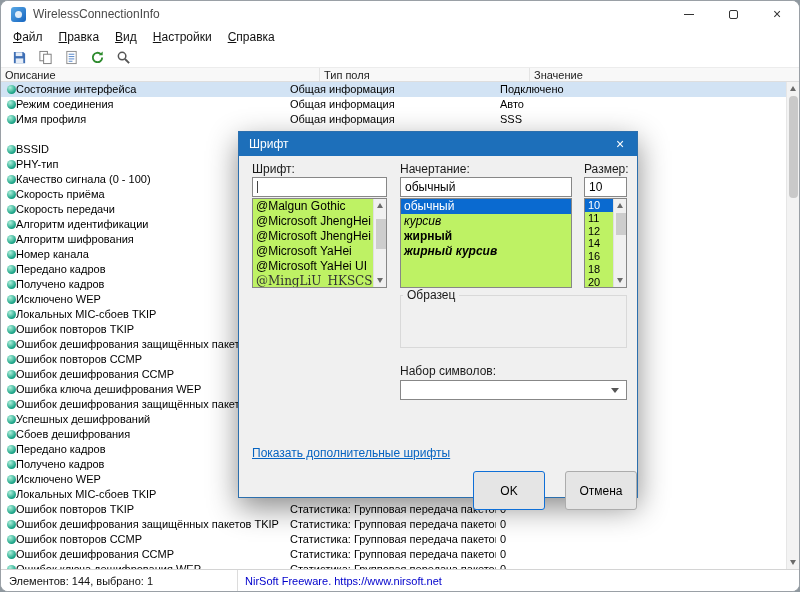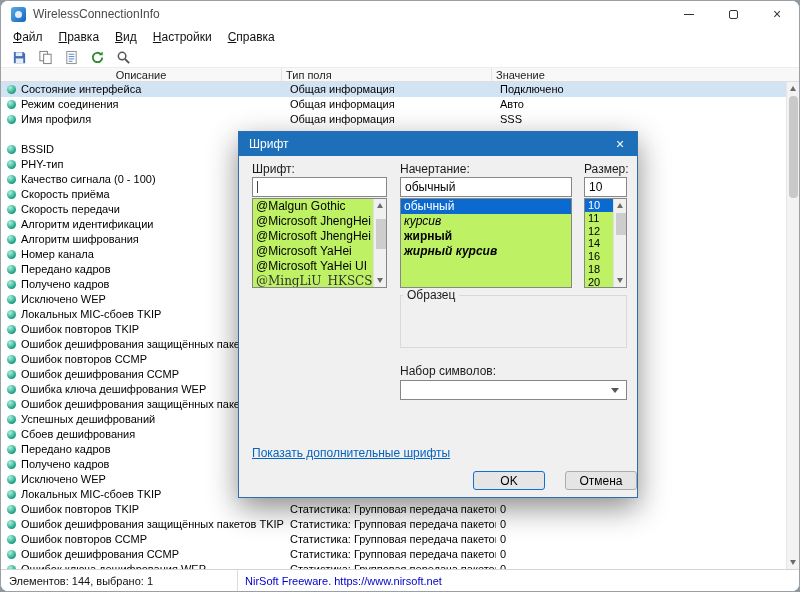--- a/index.html
+++ b/index.html
@@ -24,26 +24,26 @@
   .menu-item::first-letter { text-decoration:underline; }
 
   
   .toolbar { height:20px; display:flex; align-items:center; padding-left:7px; gap:4px; }
   .tb-btn { width:22px; height:19px; display:flex; align-items:center; justify-content:center; }
 
   
   .listview { position:absolute; top:66px; left:0; right:0; bottom:22px; background:#fff; }
   .lv-header { height:15px; display:flex; background:#f8f8f8; border-bottom:1px solid #dedede; border-top:1px solid #ececec; font-size:11px; color:#222; line-height:14px; }
   .lv-header .col { padding:0 4px; border-right:1px solid #e4e4e4; white-space:nowrap; overflow:hidden; }
-  .col.c1 { width:281px;text-align:center; } .col.c2 { width:210px; } .col.c3 { flex:1; border-right:none; }
+  .col.c1 { width:319px; } .col.c2 { width:210px; } .col.c3 { flex:1; border-right:none; }
   .lv-rows { position:absolute; top:15px; left:0; right:13px; bottom:0; overflow:hidden; }
   .lv-row { display:flex; height:15px; align-items:center; font-size:11px; color:#000; }
   .lv-row.selected { background:#d2e3f4; }
   .cell { padding:0 4px; overflow:hidden; white-space:nowrap; height:15px; line-height:15px; }
-  .cd { width:285px; display:flex; align-items:center; gap:5px; }
+  .cd { width:285px; display:flex; align-items:center; }
   .ct { width:210px; }
   .cv { flex:1; }
   .bullet { width:9px; height:9px; border-radius:50%; flex:0 0 9px; margin-left:2px;
             background:radial-gradient(circle at 35% 30%, #aef0dc, #18a184 70%, #0c6e59); }
 
   .lv-scroll { position:absolute; top:15px; right:0; bottom:0; width:13px; background:#f3f3f3; border-left:1px solid #e6e6e6; }
   .lv-thumb { position:absolute; left:2px; width:9px; top:14px; height:102px; background:#c9c9c9; border-radius:4px; }
   .sb-up,.sb-down { position:absolute; left:50%; transform:translateX(-50%); width:0; height:0;
                     border-left:3.5px solid transparent; border-right:3.5px solid transparent; }
   .sb-up { top:4px; border-bottom:5px solid #6a6a6a; }
@@ -77,21 +77,21 @@
   .dlg-scroll { position:absolute; top:0; bottom:0; right:0; width:13px; background:#f0f0f0; border-left:1px solid #e0e0e0; }
   .dlg-thumb { position:absolute; left:1.5px; width:10px; background:#cdcdcd; }
   .th-font { top:20px; height:30px; } .th-size { top:14px; height:22px; }
 
   .sample-box { position:absolute; left:161px; top:156px; width:227px; height:60px; border:1px solid #d9d9d9; }
   .sample-box legend { font-size:12px; padding:0 4px; margin-left:2px; color:#1a1a1a; }
   .l-charset { left:161px; top:232px; }
   .combo { position:absolute; left:161px; top:248px; width:227px; height:20px; background:#fff; border:1px solid #878787; }
   .combo-arrow { position:absolute; right:7px; top:7px; width:0; height:0; border-left:4px solid transparent; border-right:4px solid transparent; border-top:5px solid #555; }
   .dlg-link { position:absolute; left:13px; top:314px; color:#0563c1; text-decoration:underline; cursor:pointer; }
-  .btn { position:absolute; top:339px; height:19px; width:72px; font-size:12px; font-family:inherit; background:#e5e5e5; border:1px solid #acacac; border-radius:3px; }
+  .btn { position:absolute; top:339px; height:39px; width:72px; font-size:12px; font-family:inherit; background:#e5e5e5; border:1px solid #acacac; border-radius:3px; }
   .btn-ok { right:92px; border:1.5px solid #0f6fd7; }
   .btn-cancel { right:0; }
 </style>
 </head>
 <body>
 
 <div class="win">
 
   <div class="titlebar">
     <span class="app-icon"></span>

